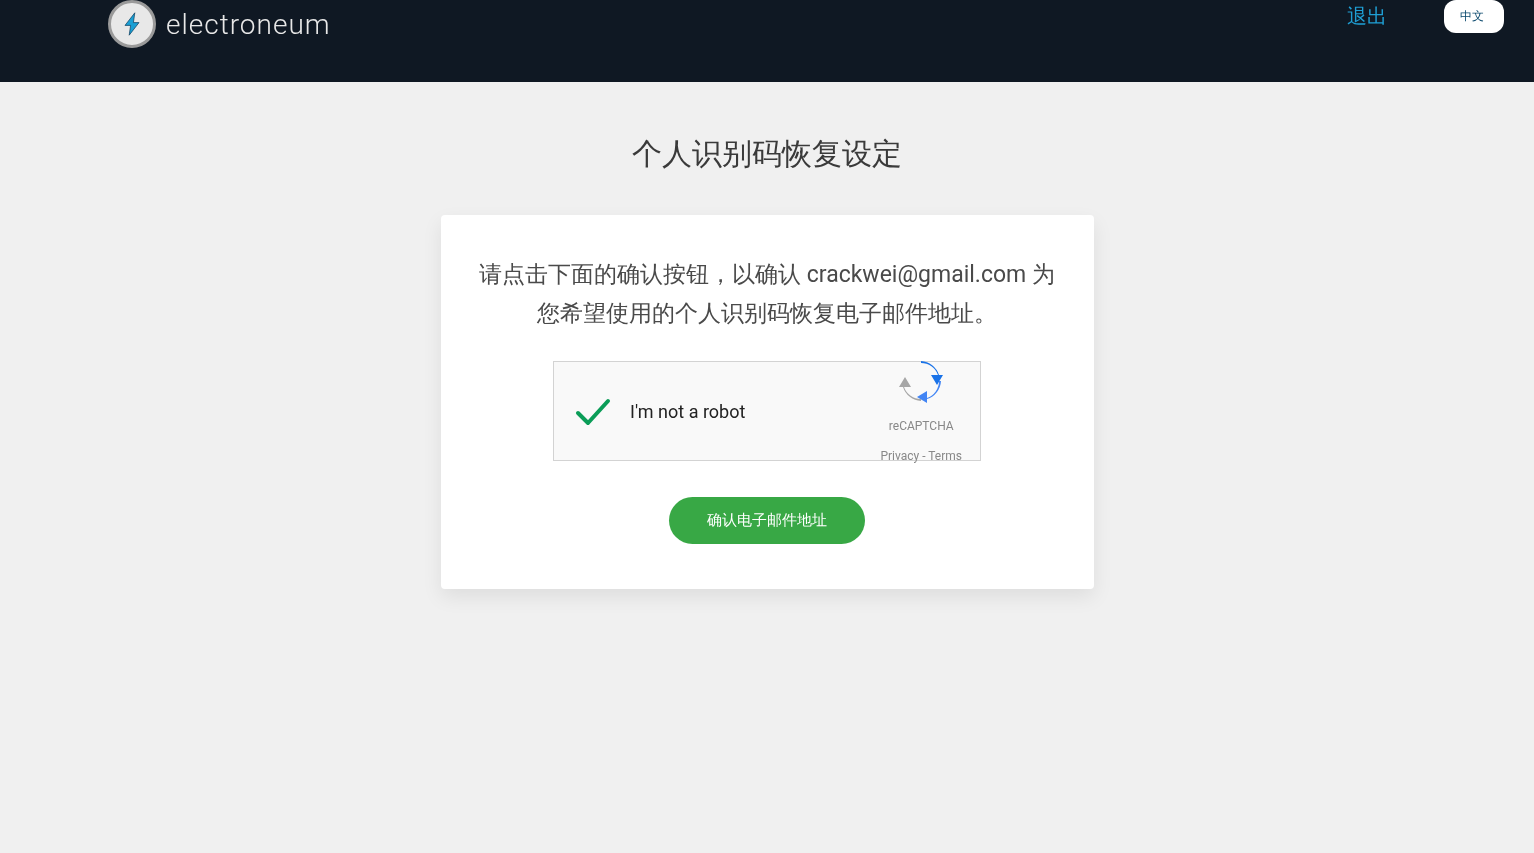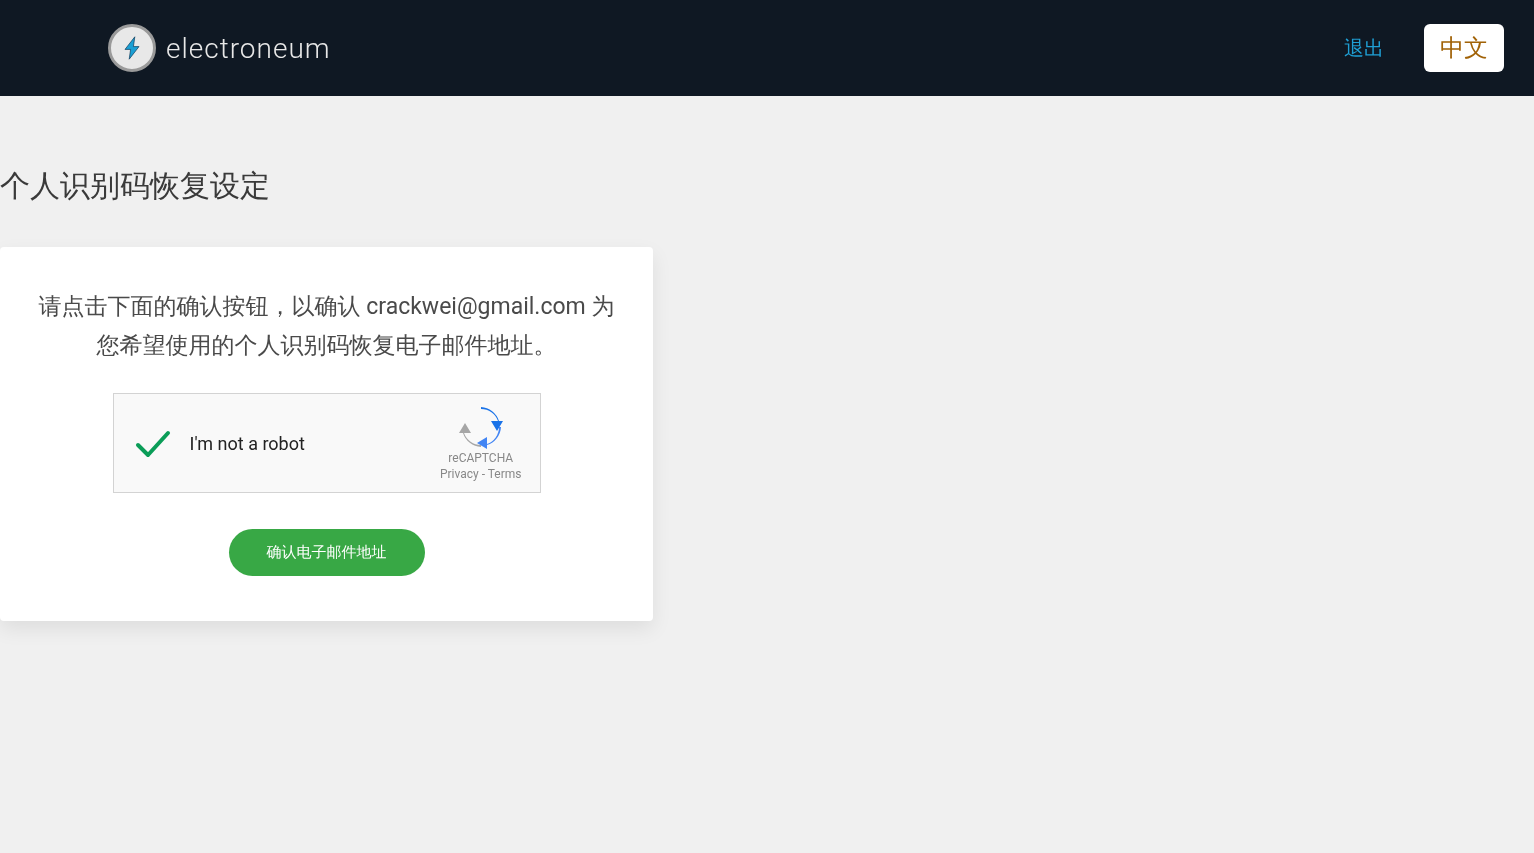--- a/index.html
+++ b/index.html
@@ -9,23 +9,23 @@
     }
     body {
       font-family: -apple-system, BlinkMacSystemFont, "Segoe UI", Roboto, "Helvetica Neue", Arial, sans-serif;
       background-color: #f0f0f0;
       width: 1534px;
       height: 853px;
       overflow: hidden;
     }
     .header {
       background-color: #0f1823;
-      height: 96px;
+      height: 82px;
       display: flex;
-      align-items: center;
+      align-items: flex-start;
       justify-content: space-between;
       padding: 0 30px 0 108px;
     }
     .logo-container {
       display: flex;
       align-items: center;
       gap: 10px;
     }
     .logo-icon {
       width: 48px;
@@ -44,41 +44,41 @@
     }
     .logo-text {
       color: #e8e8e8;
       font-size: 28px;
       font-weight: 300;
       letter-spacing: 1px;
     }
     .header-right {
       display: flex;
       align-items: center;
-      gap: 40px;
+      gap: 57px;
     }
     .logout-link {
       color: #1f9fd4;
       font-size: 20px;
       cursor: pointer;
     }
     .lang-selector {
       background-color: #ffffff;
-      border-radius: 6px;
+      border-radius: 12px;
       padding: 8px 16px;
-      font-size: 24px;
-      color: #a16207;
+      font-size: 12px;
+      color: #0c4a6e;
       cursor: pointer;
       min-width: 60px;
     }
     .main-content {
       display: flex;
       flex-direction: column;
-      align-items: flex-start;
-      padding-top: 70px;
+      align-items: center;
+      padding-top: 52px;
     }
     .page-title {
       font-size: 30px;
       color: #3a3a3a;
       font-weight: 400;
       margin-bottom: 40px;
     }
     .card {
       background-color: #ffffff;
       border-radius: 4px;
@@ -114,21 +114,21 @@
     }
     .recaptcha-label {
       font-size: 18px;
       color: #222;
       flex: 1;
     }
     .recaptcha-right {
       display: flex;
       flex-direction: column;
       align-items: center;
-      gap: 2px;
+      gap: 16px;
     }
     .recaptcha-logo {
       width: 44px;
       height: 44px;
     }
     .recaptcha-title {
       font-size: 12px;
       color: #888;
     }
     .recaptcha-links {

